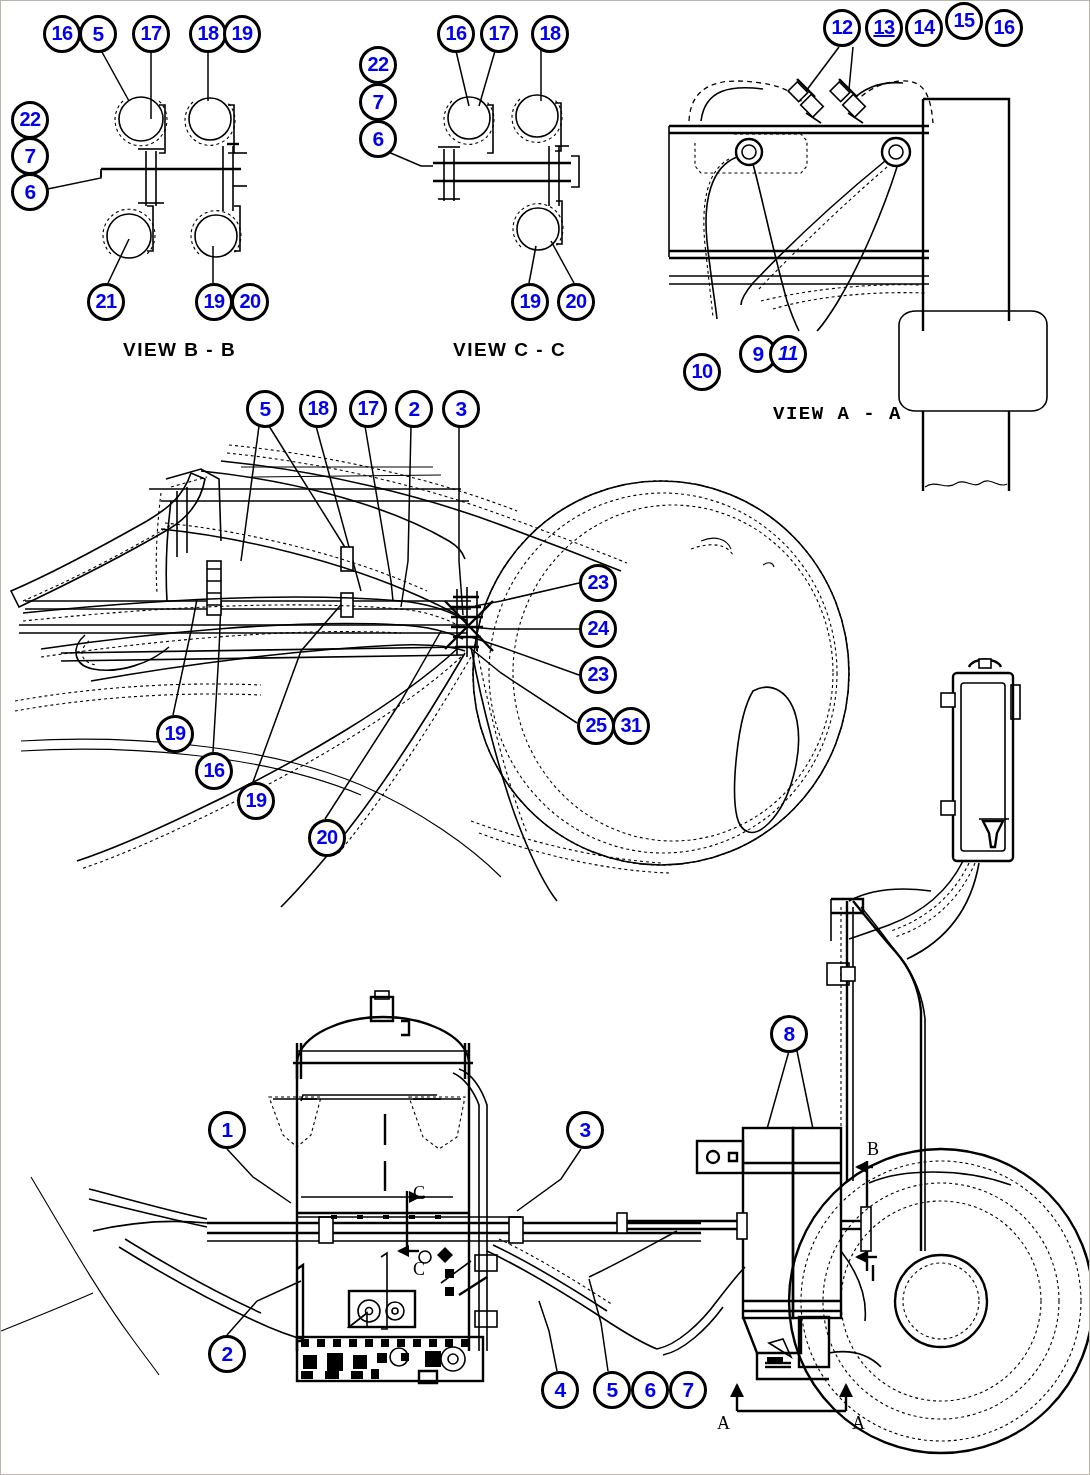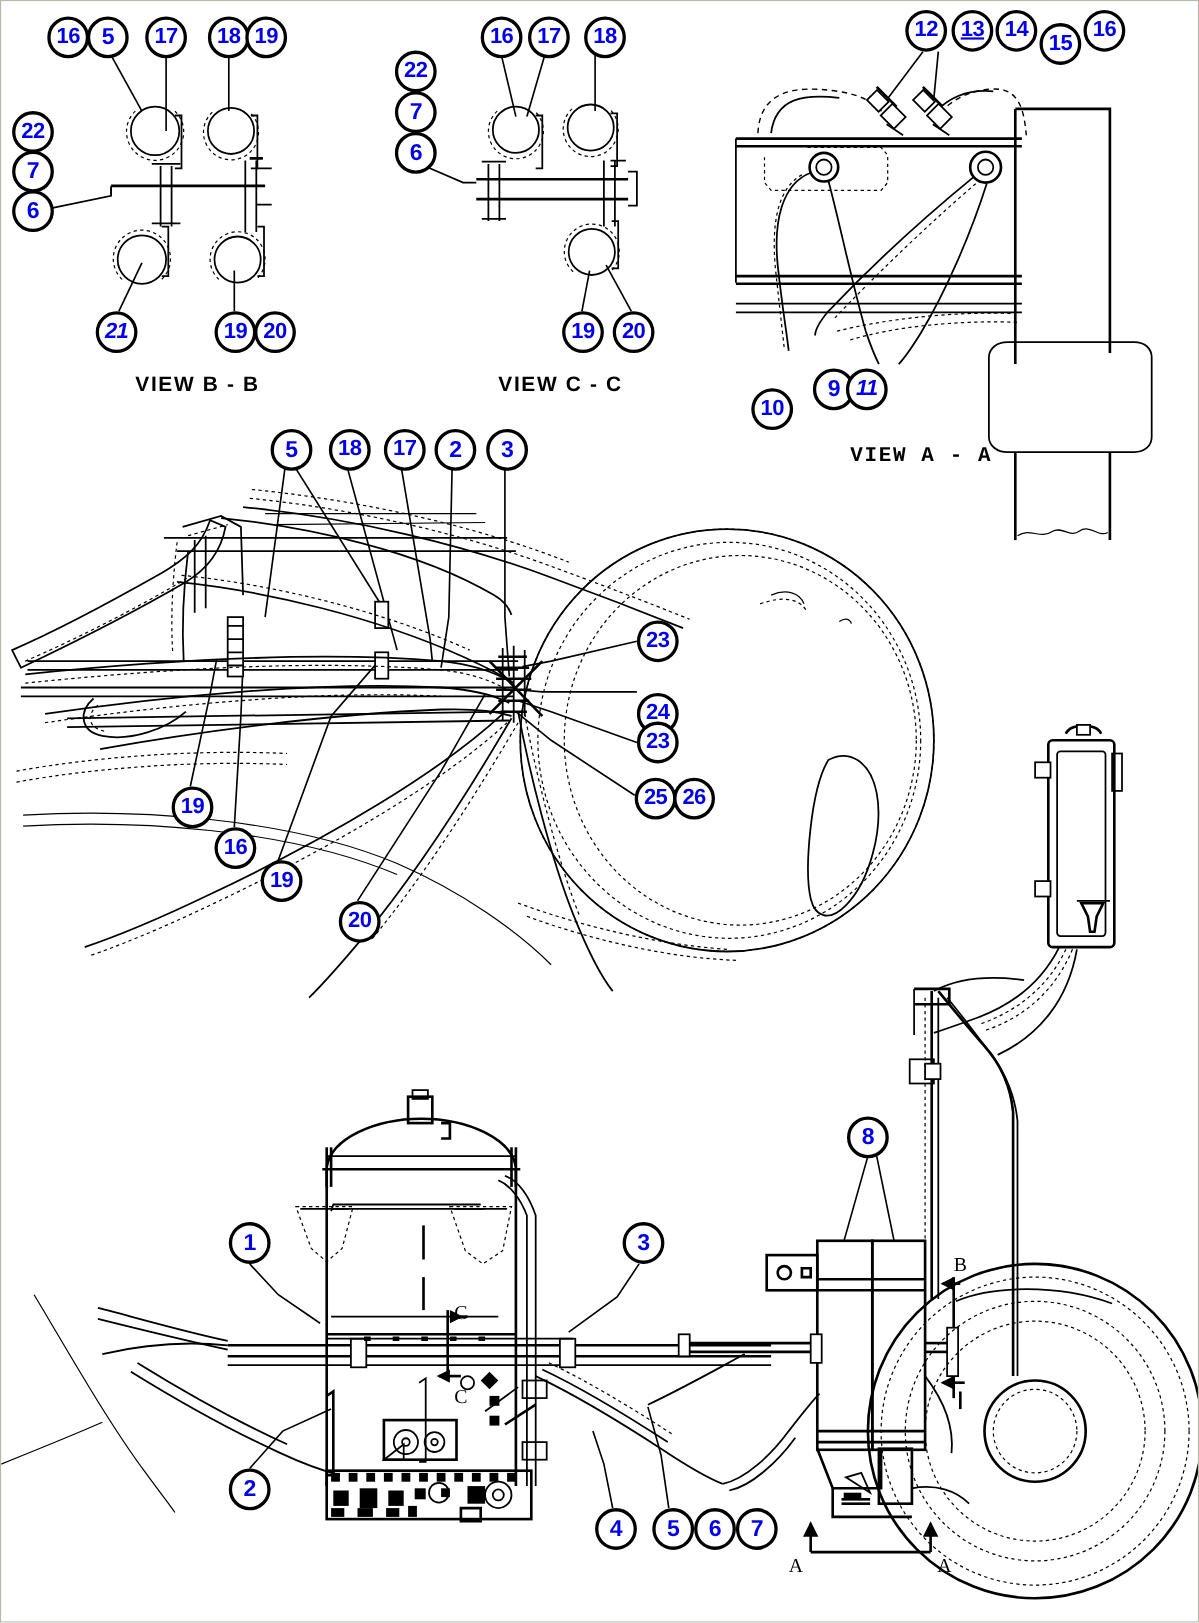--- a/index.html
+++ b/index.html
@@ -501,49 +501,49 @@
 
   <div id="callout-layer">
       <div class="cal sm" style="left: 42px; top: 14px;">16</div>
       <div class="cal" style="left: 78px; top: 14px;">5</div>
       <div class="cal sm" style="left: 131px; top: 14px;">17</div>
       <div class="cal sm" style="left: 188px; top: 14px;">18</div>
       <div class="cal sm" style="left: 222px; top: 14px;">19</div>
       <div class="cal sm" style="left: 10px; top: 100px;">22</div>
       <div class="cal" style="left: 10px; top: 136px;">7</div>
       <div class="cal" style="left: 10px; top: 172px;">6</div>
-      <div class="cal sm" style="left: 86px; top: 282px; font-style: italic;">21</div>
+      <div class="cal sm" style="left: 86px; top: 282px;">21</div>
       <div class="cal sm" style="left: 194px; top: 282px;">19</div>
       <div class="cal sm" style="left: 230px; top: 282px;">20</div>
       <div class="cal sm" style="left: 358px; top: 45px;">22</div>
       <div class="cal" style="left: 358px; top: 82px;">7</div>
       <div class="cal" style="left: 358px; top: 119px;">6</div>
       <div class="cal sm" style="left: 436px; top: 14px;">16</div>
       <div class="cal sm" style="left: 479px; top: 14px;">17</div>
       <div class="cal sm" style="left: 530px; top: 14px;">18</div>
       <div class="cal sm" style="left: 510px; top: 282px;">19</div>
       <div class="cal sm" style="left: 556px; top: 282px;">20</div>
       <div class="cal sm" style="left: 822px; top: 8px;">12</div>
       <div class="cal sm" style="left: 864px; top: 8px; text-decoration: underline;">13</div>
       <div class="cal sm" style="left: 904px; top: 8px;">14</div>
-      <div class="cal sm" style="left: 944px; top: 20px;">15</div>
+      <div class="cal sm" style="left: 944px; top: 1px;">15</div>
       <div class="cal sm" style="left: 984px; top: 8px;">16</div>
       <div class="cal sm" style="left: 682px; top: 352px;">10</div>
       <div class="cal" style="left: 738px; top: 334px;">9</div>
       <div class="cal sm" style="left: 768px; top: 334px; font-style: italic;">11</div>
       <div class="cal" style="left: 245px; top: 389px;">5</div>
       <div class="cal sm" style="left: 298px; top: 389px;">18</div>
       <div class="cal sm" style="left: 348px; top: 389px;">17</div>
       <div class="cal" style="left: 394px; top: 389px;">2</div>
       <div class="cal" style="left: 441px; top: 389px;">3</div>
       <div class="cal sm" style="left: 578px; top: 563px;">23</div>
-      <div class="cal sm" style="left: 578px; top: 609px; margin-top: 20px;">24</div>
+      <div class="cal sm" style="left: 578px; top: 609px;">24</div>
       <div class="cal sm" style="left: 578px; top: 655px;">23</div>
       <div class="cal sm" style="left: 576px; top: 706px;">25</div>
-      <div class="cal sm" style="left: 611px; top: 706px;">26</div>
+      <div class="cal sm" style="left: 611px; top: 706px;">31</div>
       <div class="cal sm" style="left: 155px; top: 714px;">19</div>
       <div class="cal sm" style="left: 194px; top: 751px;">16</div>
       <div class="cal sm" style="left: 236px; top: 781px;">19</div>
       <div class="cal sm" style="left: 307px; top: 818px;">20</div>
       <div class="cal" style="left: 207px; top: 1110px;">1</div>
       <div class="cal" style="left: 207px; top: 1334px;">2</div>
       <div class="cal" style="left: 565px; top: 1110px;">3</div>
       <div class="cal" style="left: 540px; top: 1370px;">4</div>
       <div class="cal" style="left: 592px; top: 1370px;">5</div>
       <div class="cal" style="left: 630px; top: 1370px;">6</div>

